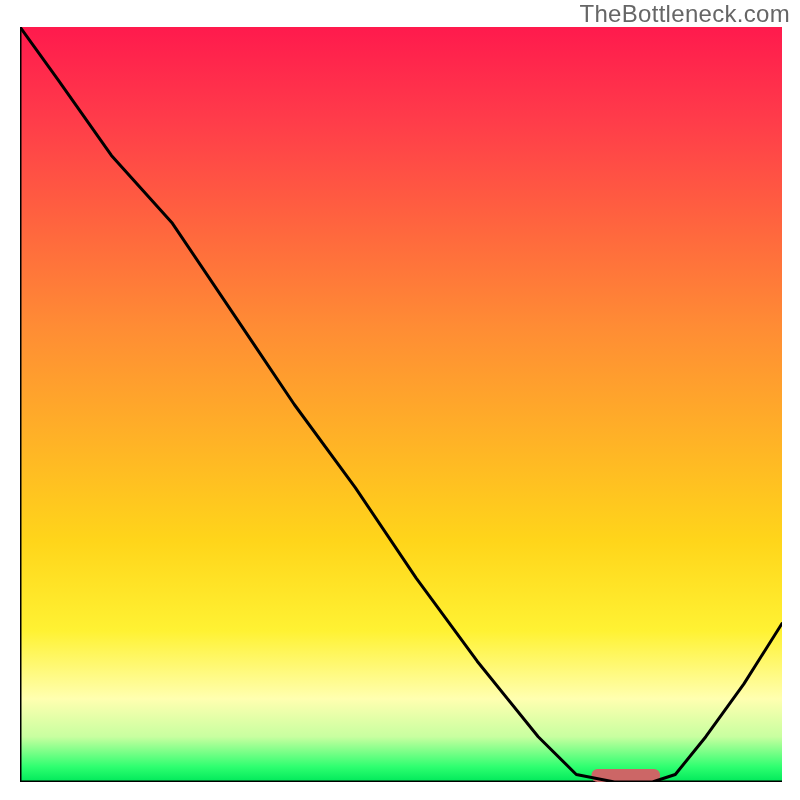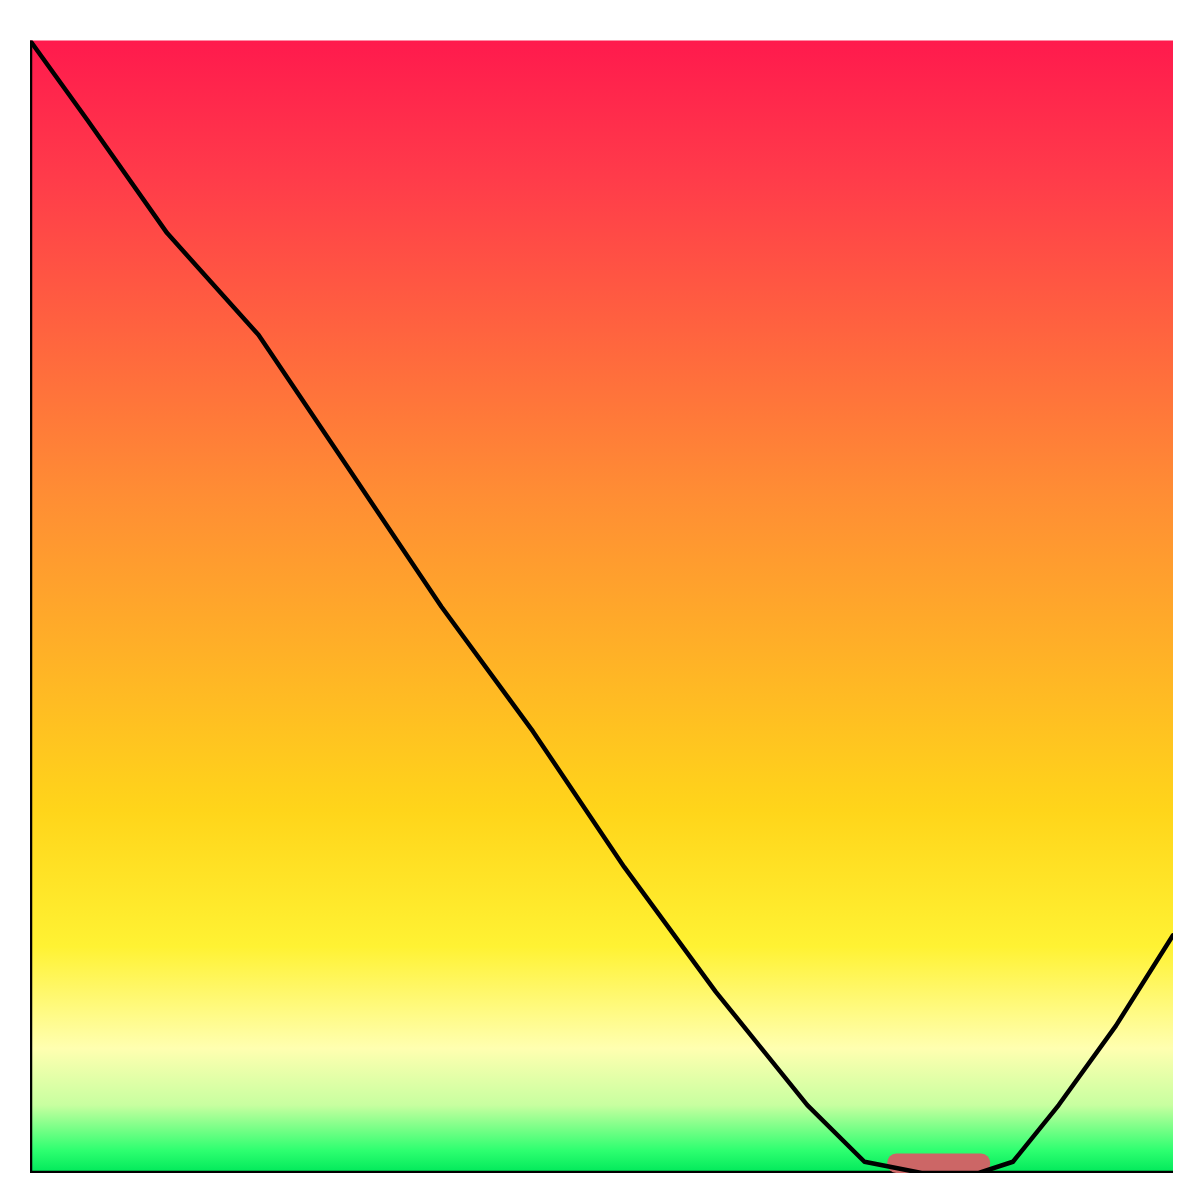--- a/index.html
+++ b/index.html
@@ -61,20 +61,21 @@
   }
   .highlight {
     fill: #cc6666;
     stroke: none;
   }
 </style>
 </head>
 <body>
 
 <div class="chart-wrap">
+  <div class="watermark">TheBottleneck.com</div>
 
   <div class="plot">
     <svg id="plot-svg" width="762" height="755" viewBox="0 0 762 755">
 
       <path class="axis" d="M 0 0 L 0 755 L 762 755"></path>
 
       <rect id="hl" class="highlight" rx="6" ry="6" x="571.5" y="742.0" width="68.6" height="13"></rect>
 
       <path id="curve" class="curve" d="M 0.0 0.0 L 38.1 52.8 L 91.4 128.4 L 152.4 196.3 L 213.4 286.9 L 274.3 377.5 L 335.3 460.6 L 396.2 551.1 L 457.2 634.2 L 518.2 709.7 L 556.3 747.5 L 594.4 755.0 L 632.5 755.0 L 655.3 747.5 L 685.8 709.7 L 723.9 656.9 L 762.0 596.5"></path>
     </svg>

